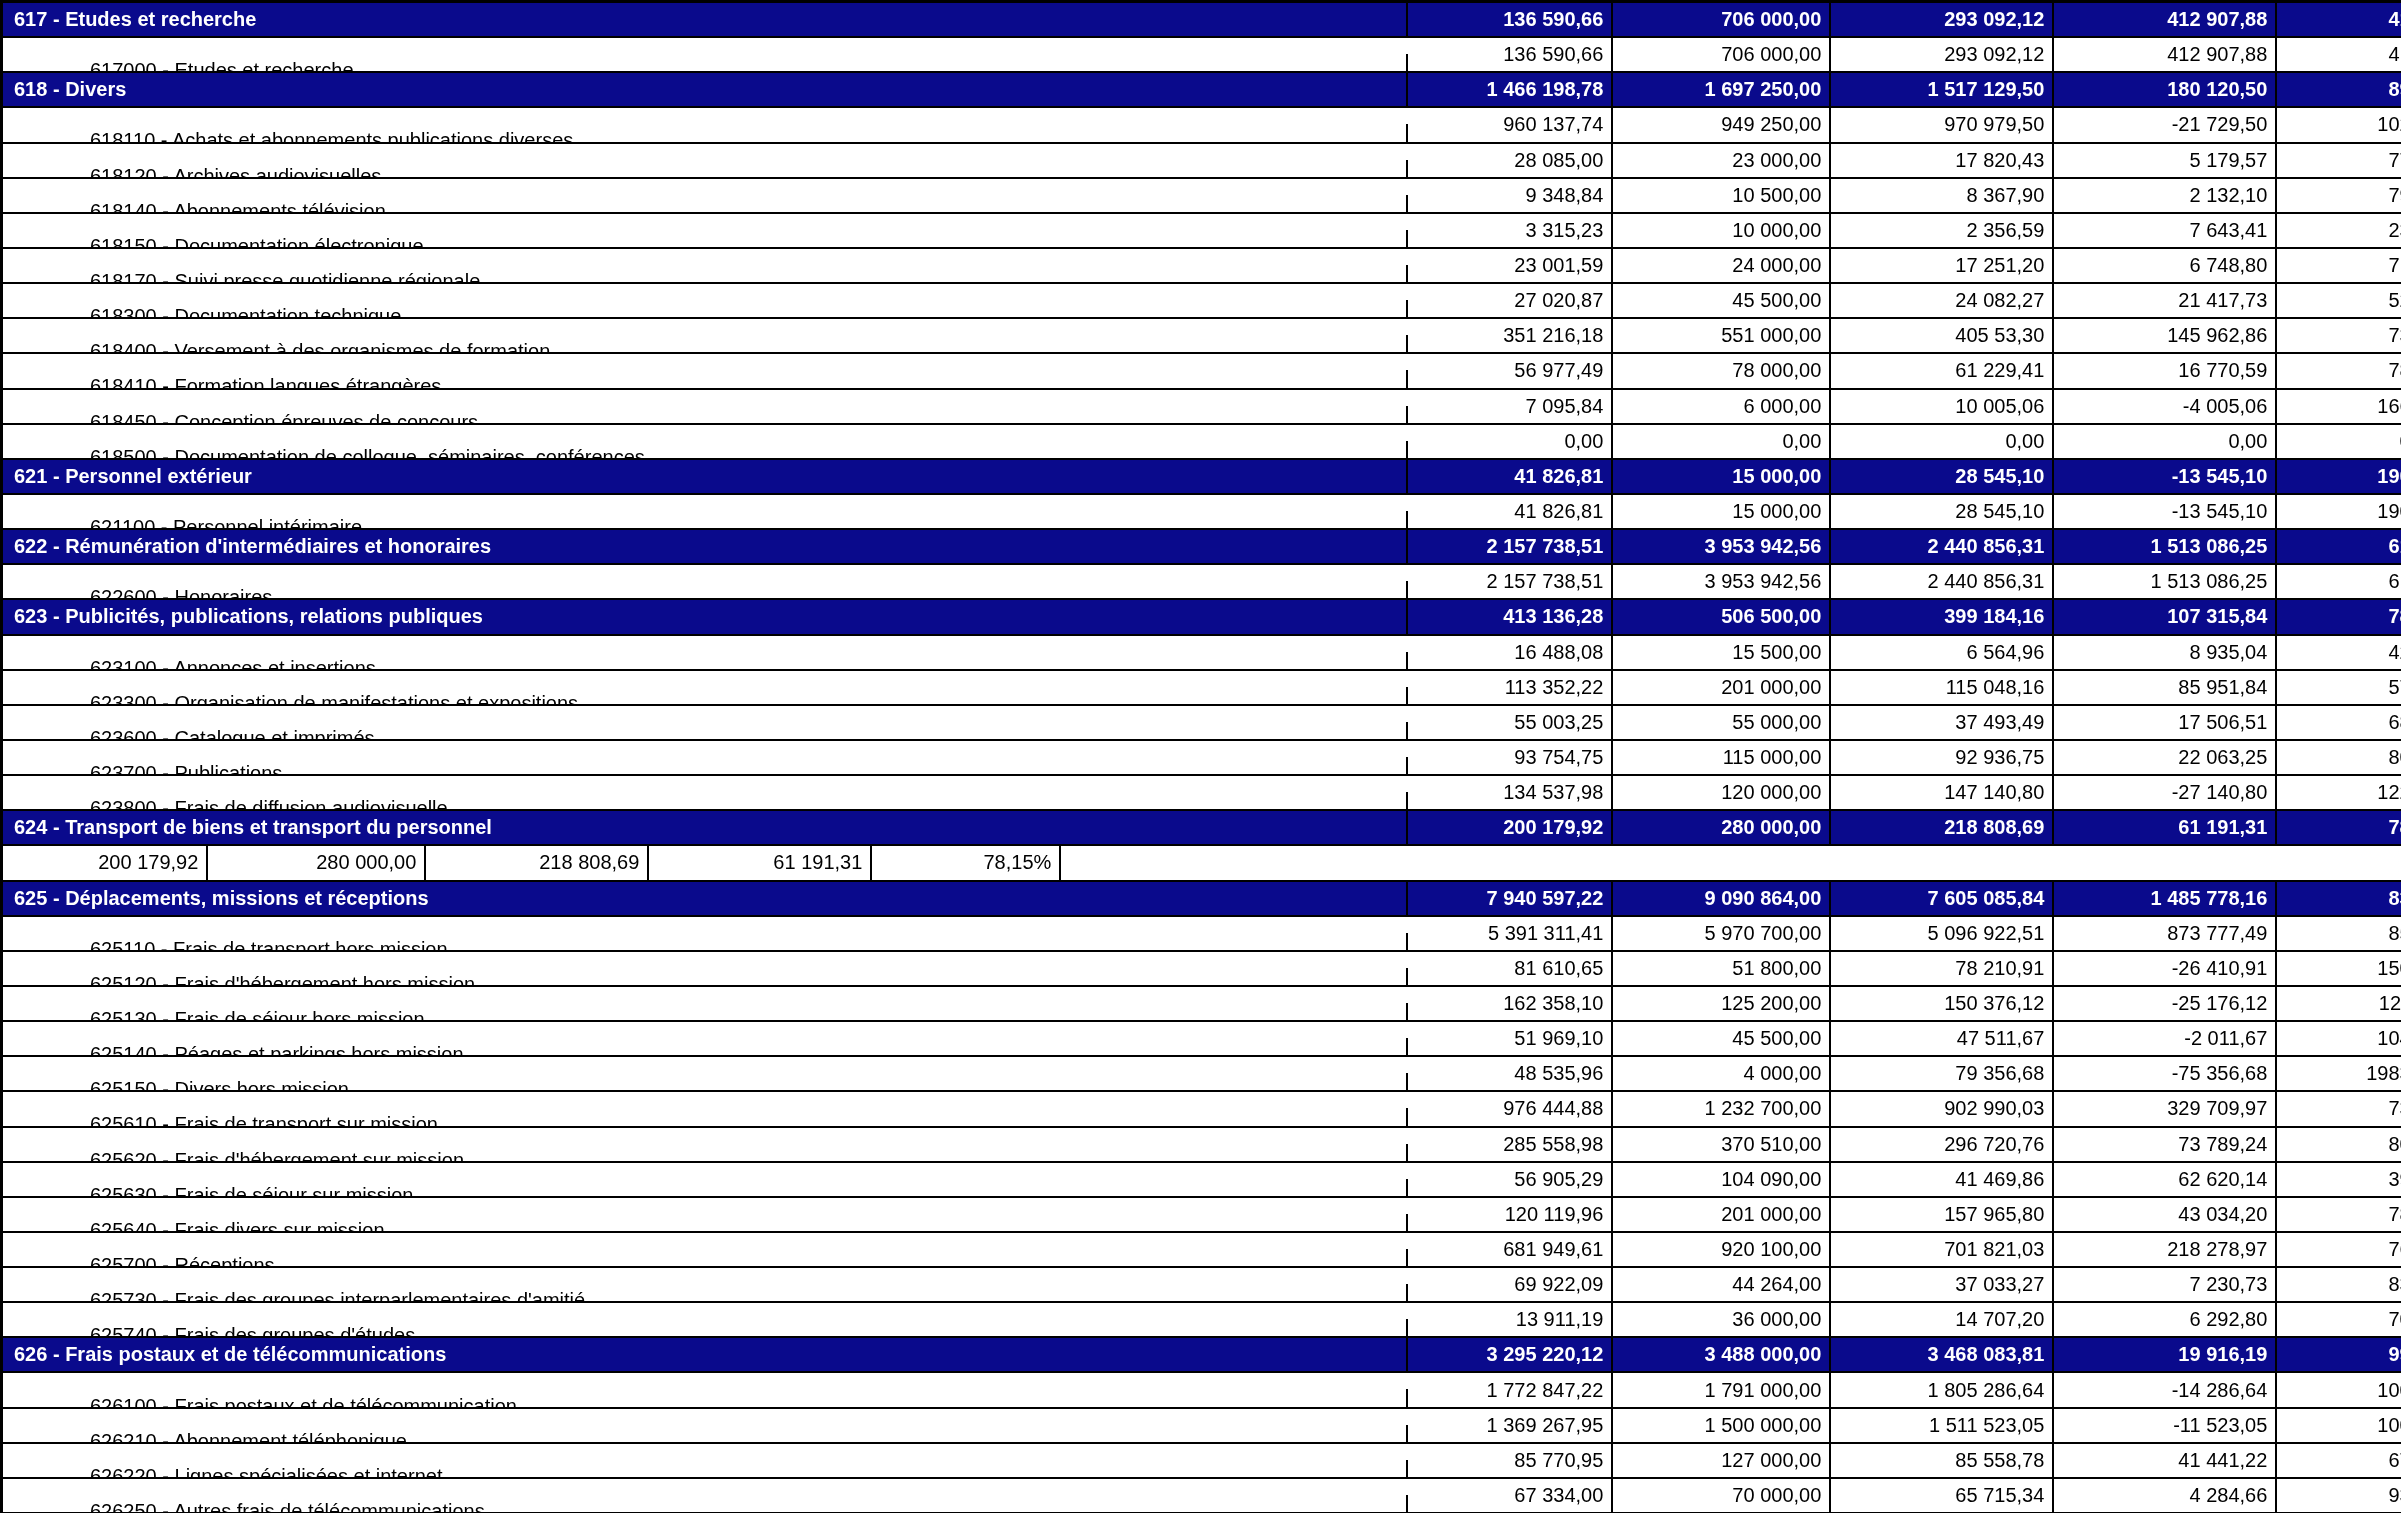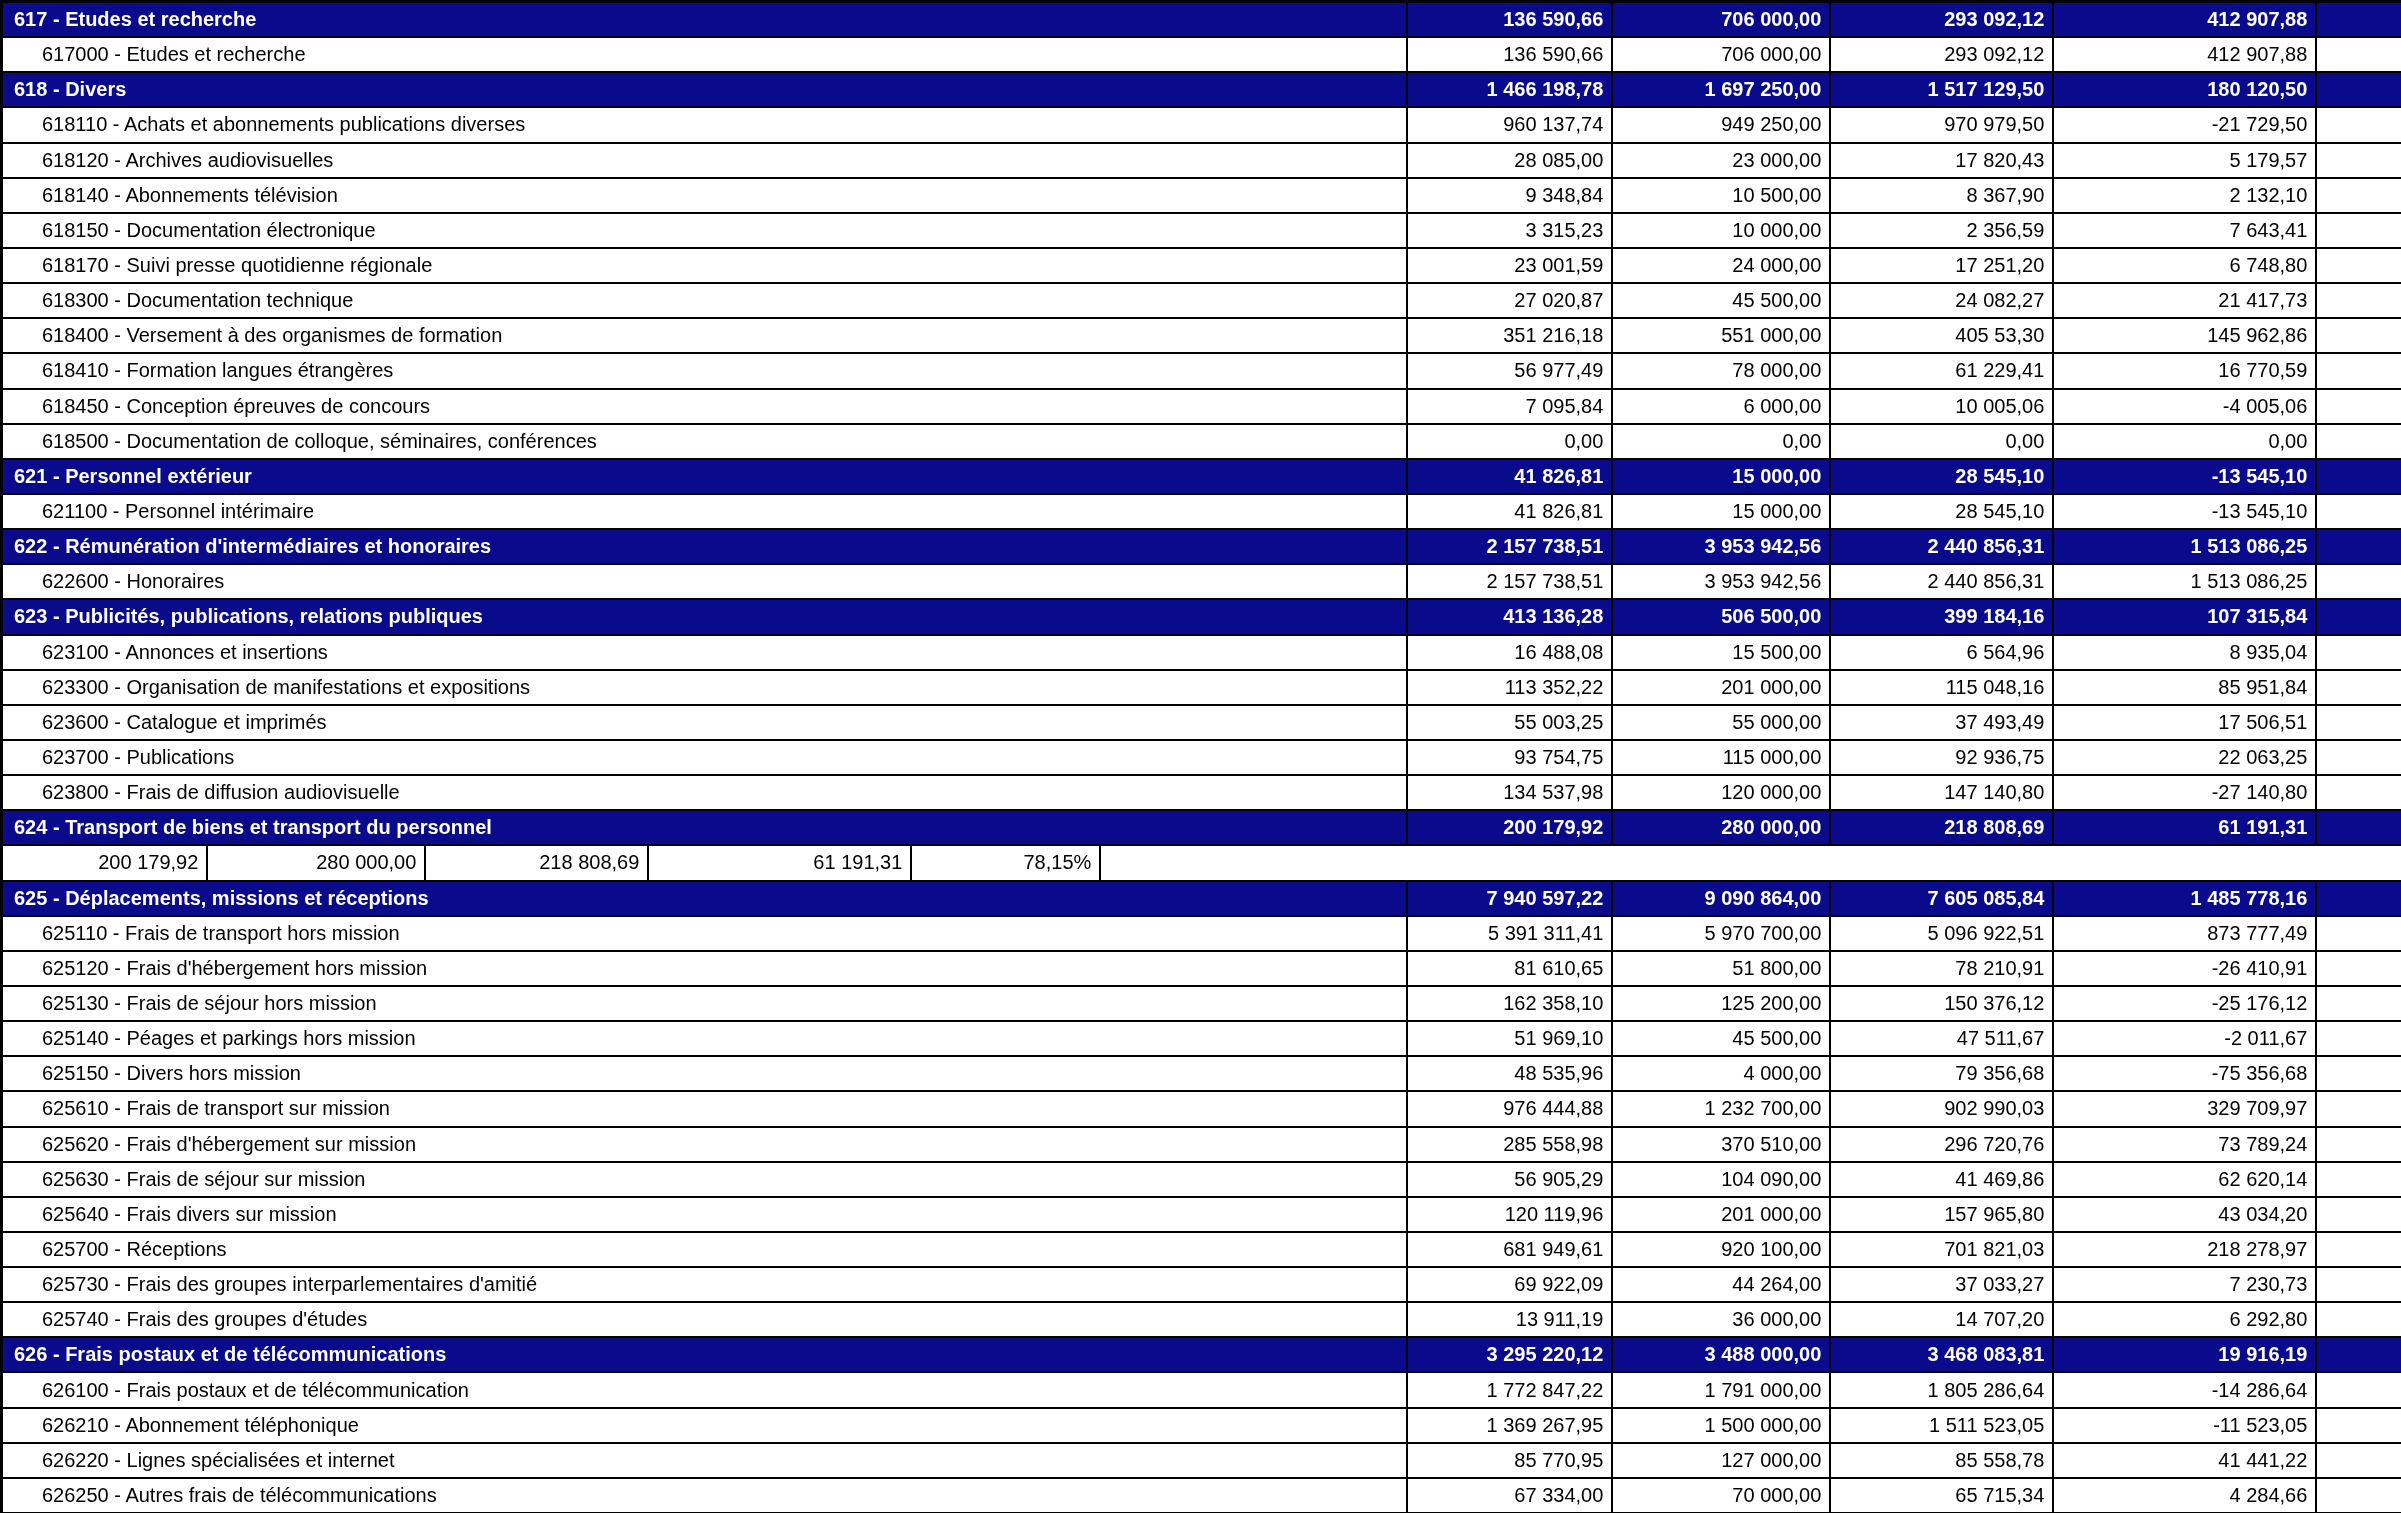--- a/index.html
+++ b/index.html
@@ -42,26 +42,26 @@
     box-sizing: border-box;
     display: flex;
     align-items: center;
     white-space: nowrap;
     overflow: hidden;
     border-right: 2.4px solid var(--border, #000);
     height: 100%;
   }
   .label-cell { width: 1405px; justify-content: flex-start; }
   .section .label-cell { padding-left: 11px; }
-  .detail  .label-cell { padding-left: 39px; }
+  .detail  .label-cell { padding-left: 87px; margin-top: 16px; }
   .num-cell { justify-content: flex-end; padding-right: 7.7px; }
   .c0 { width: 205px; }
   .c1 { width: 218px; padding-left: 32px; }
   .c2 { width: 223px; }
-  .c3 { width: 263px; }
+  .c3 { width: 223px; }
   .c4 { width: 189px; }
 </style>
 </head>
 <body>
 
 <div id="budget-table">
     <div class="row section">
       <div class="cell label-cell">617 - Etudes et recherche</div>
       <div class="cell num-cell c0">136 590,66</div>
       <div class="cell num-cell c1">706 000,00</div>

